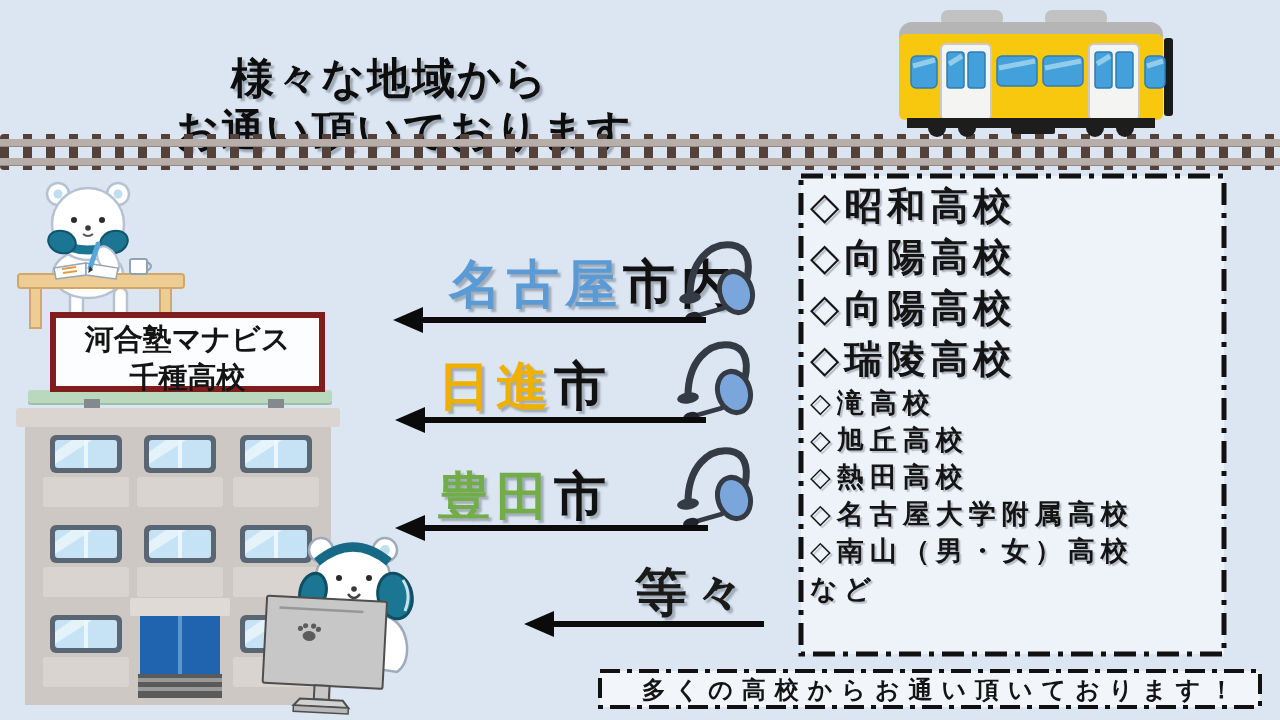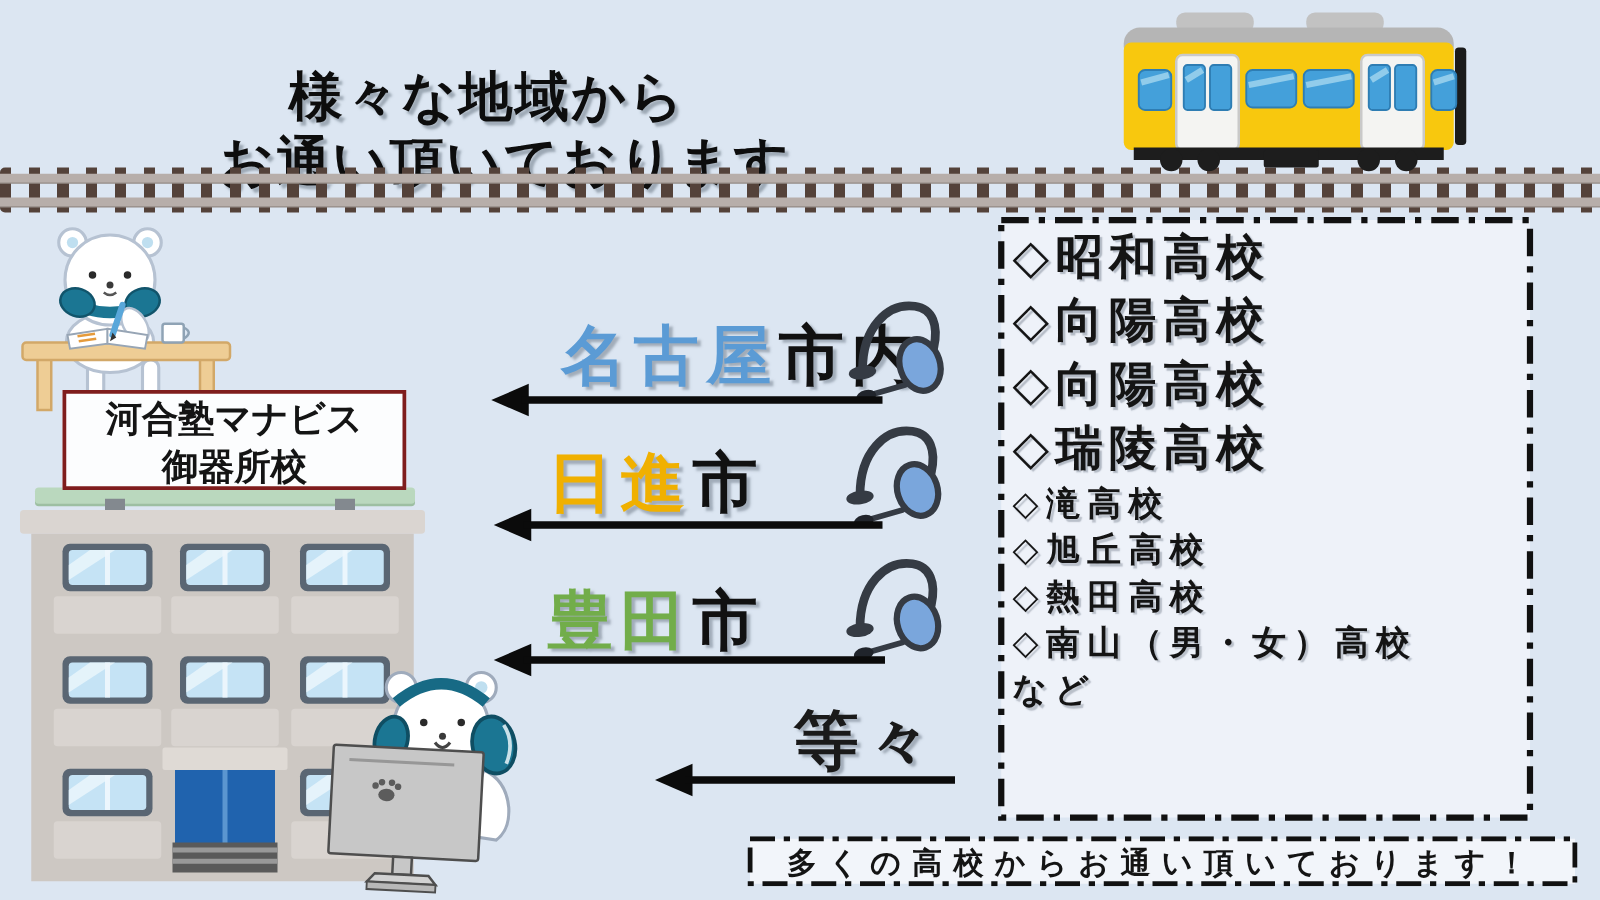--- a/index.html
+++ b/index.html
@@ -46,25 +46,25 @@
   .school-large{font-size:38px;font-weight:bold;letter-spacing:5px;line-height:51px;
     text-shadow:2px 2px 1px rgba(104,116,130,.45);white-space:nowrap;}
   .school-small{font-size:27px;font-weight:bold;letter-spacing:6px;line-height:37px;
     text-shadow:2px 2px 1px rgba(104,116,130,.4);white-space:nowrap;}
   .school-etc{font-size:27px;font-weight:bold;letter-spacing:6px;line-height:38px;
     text-align:left;padding-right:38px;text-shadow:2px 2px 1px rgba(104,116,130,.4);}
 
   
   .banner{left:598px;top:669px;width:664px;height:40px;}
   .banner-text{position:absolute;left:0;top:5px;width:100%;text-align:center;
-    font-size:24px;font-weight:bold;letter-spacing:9px;color:#141414;white-space:nowrap;}
+    font-size:24px;font-weight:bold;letter-spacing:9px;color:#141414;white-space:nowrap;padding-left:12px;}
 
   
   .label-box{left:50px;top:312px;width:275px;height:80px;background:#fcfdfe;
-    border:3px solid #7f1d1d;text-align:center;font-size:29px;font-weight:bold;
+    border:6px solid #7f1d1d;text-align:center;font-size:29px;font-weight:bold;
     color:#141414;line-height:38px;padding-top:2px;box-sizing:border-box;white-space:nowrap;}
 
   .sign-strip{left:28px;top:390px;width:304px;height:13px;background:#bad8be;
     border-radius:3px;box-shadow:0 2px 0 #9dbfa2;}
   .sign-post{top:399px;width:16px;height:12px;background:#83898f;}
 </style>
 </head>
 <body>
 
 <div class="abs title">
@@ -221,21 +221,21 @@
   <rect x="166" y="214" width="4" height="60" fill="#6aa2d8" opacity="0.8"></rect>
   <rect x="126" y="272" width="84" height="24" fill="#5a5a5a"></rect>
   <g fill="#999999">
       <rect x="126" y="276" width="84" height="4"></rect>
       <rect x="126" y="285" width="84" height="4"></rect>
     </g>
 </svg>
 
 <div class="abs label-box">
   <div>河合塾マナビス</div>
-  <div>御器所校</div>
+  <div>千種高校</div>
 </div>
 
 <svg class="abs" style="left:253px;top:528px" width="200" height="192" viewBox="0 0 200 192">
   <g fill="#ffffff" stroke="#9fabbc" stroke-width="2.5">
     <circle cx="68" cy="22" r="12"></circle>
     <circle cx="132" cy="22" r="12"></circle>
     <circle cx="100" cy="54" r="38"></circle>
   </g>
   <circle cx="132" cy="22" r="5" fill="#bfdff0"></circle>
   <path d="M64,34 Q100,4 136,34" stroke="#176a85" stroke-width="9" fill="none"></path>
@@ -320,20 +320,21 @@
     <rect x="3" y="3" width="423" height="478" fill="#eef2f9" stroke="#111" stroke-width="5" stroke-dasharray="22 8 5 8"></rect>
   </svg>
   <div class="panel-content">
     <div class="school-large">◇昭和高校</div>
     <div class="school-large">◇向陽高校</div>
     <div class="school-large">◇向陽高校</div>
     <div class="school-large">◇瑞陵高校</div>
     <div class="school-small">◇滝高校</div>
     <div class="school-small">◇旭丘高校</div>
     <div class="school-small">◇熱田高校</div>
+    <div class="school-small">◇名古屋大学附属高校</div>
     <div class="school-small">◇南山（男・女）高校</div>
     <div class="school-etc">など</div>
   </div>
 </div>
 
 <div class="abs banner">
   <svg width="664" height="40">
     <rect x="2" y="2" width="660" height="36" fill="#f2f5fa" stroke="#111" stroke-width="4" stroke-dasharray="20 7 5 7"></rect>
   </svg>
   <div class="banner-text">多くの高校からお通い頂いております！</div>

